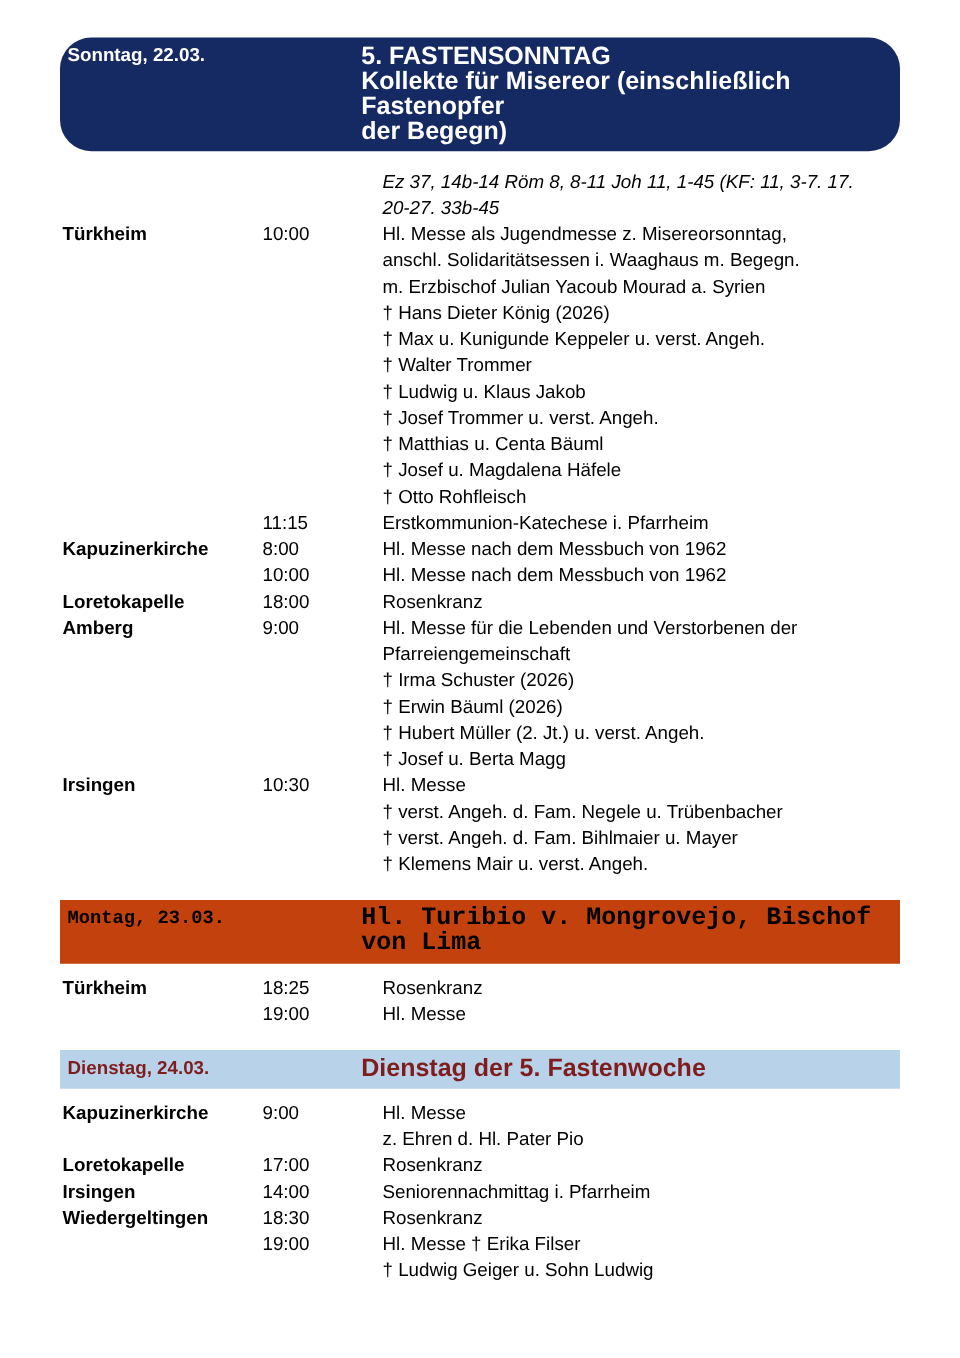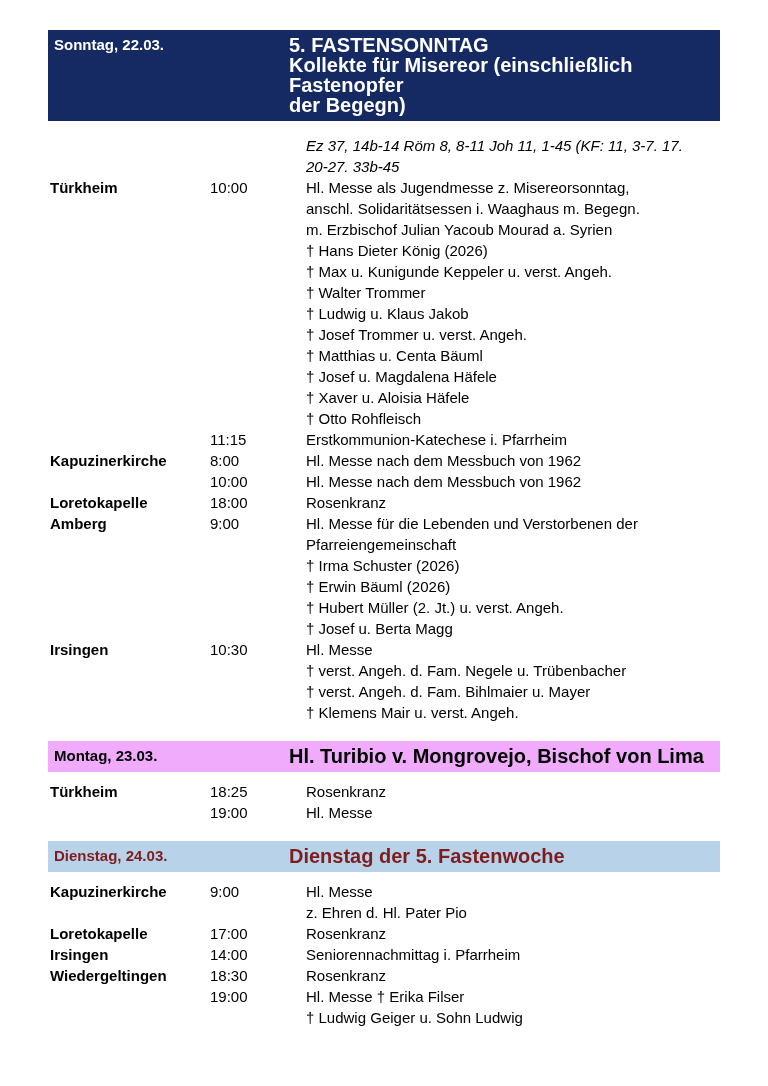--- a/index.html
+++ b/index.html
@@ -93,21 +93,21 @@
   .desc .line.italic { font-style: italic; }
 
   .gap-sm { height: 9px; }
   .gap-md { height: 14px; }
   .gap-lg { height: 18px; }
 </style>
 </head>
 <body>
 
 <div class="page">
-    <div class="day-band dark" style="background: rgb(21, 42, 99); color: rgb(255, 255, 255);">
+    <div class="day-band dark" style="background: rgb(21, 42, 99); color: rgb(255, 255, 255); border-radius: 25px;">
       <div class="day-date">Sonntag, 22.03.</div>
       <div class="day-title">
         <div class="line">5. FASTENSONNTAG</div>
         <div class="line">Kollekte für Misereor (einschließlich Fastenopfer</div>
         <div class="line">der Begegn)</div>
       </div>
     </div>
     <div class="gap-md"></div>
     <div class="row">
       <div class="place"></div>
@@ -125,21 +125,20 @@
           <div class="line">Hl. Messe als Jugendmesse z. Misereorsonntag,</div>
           <div class="line">anschl. Solidaritätsessen i. Waaghaus m. Begegn.</div>
           <div class="line">m. Erzbischof Julian Yacoub Mourad a. Syrien</div>
           <div class="line">† Hans Dieter König (2026)</div>
           <div class="line">† Max u. Kunigunde Keppeler u. verst. Angeh.</div>
           <div class="line">† Walter Trommer</div>
           <div class="line">† Ludwig u. Klaus Jakob</div>
           <div class="line">† Josef Trommer u. verst. Angeh.</div>
           <div class="line">† Matthias u. Centa Bäuml</div>
           <div class="line">† Josef u. Magdalena Häfele</div>
-          <div class="line">† Xaver u. Aloisia Häfele</div>
           <div class="line">† Otto Rohfleisch</div>
         </div>
       </div>
       <div class="row">
         <div class="place"></div>
         <div class="time">11:15</div>
         <div class="desc">
           <div class="line">Erstkommunion-Katechese i. Pfarrheim</div>
         </div>
       </div>
@@ -181,21 +180,21 @@
         <div class="time">10:30</div>
         <div class="desc">
           <div class="line">Hl. Messe</div>
           <div class="line">† verst. Angeh. d. Fam. Negele u. Trübenbacher</div>
           <div class="line">† verst. Angeh. d. Fam. Bihlmaier u. Mayer</div>
           <div class="line">† Klemens Mair u. verst. Angeh.</div>
         </div>
       </div>
     </div>
     <div class="gap-lg"></div>
-    <div class="day-band light" style="background: #f0abfc; color: rgb(0, 0, 0);">
+    <div class="day-band light" style="background: #c2410c; color: rgb(0, 0, 0); font-family: Liberation Mono, monospace;">
       <div class="day-date">Montag, 23.03.</div>
       <div class="day-title">
         <div class="line">Hl. Turibio v. Mongrovejo, Bischof von Lima</div>
       </div>
     </div>
     <div class="gap-sm"></div>
     <div class="rows">
       <div class="row">
         <div class="place">Türkheim</div>
         <div class="time">18:25</div>

